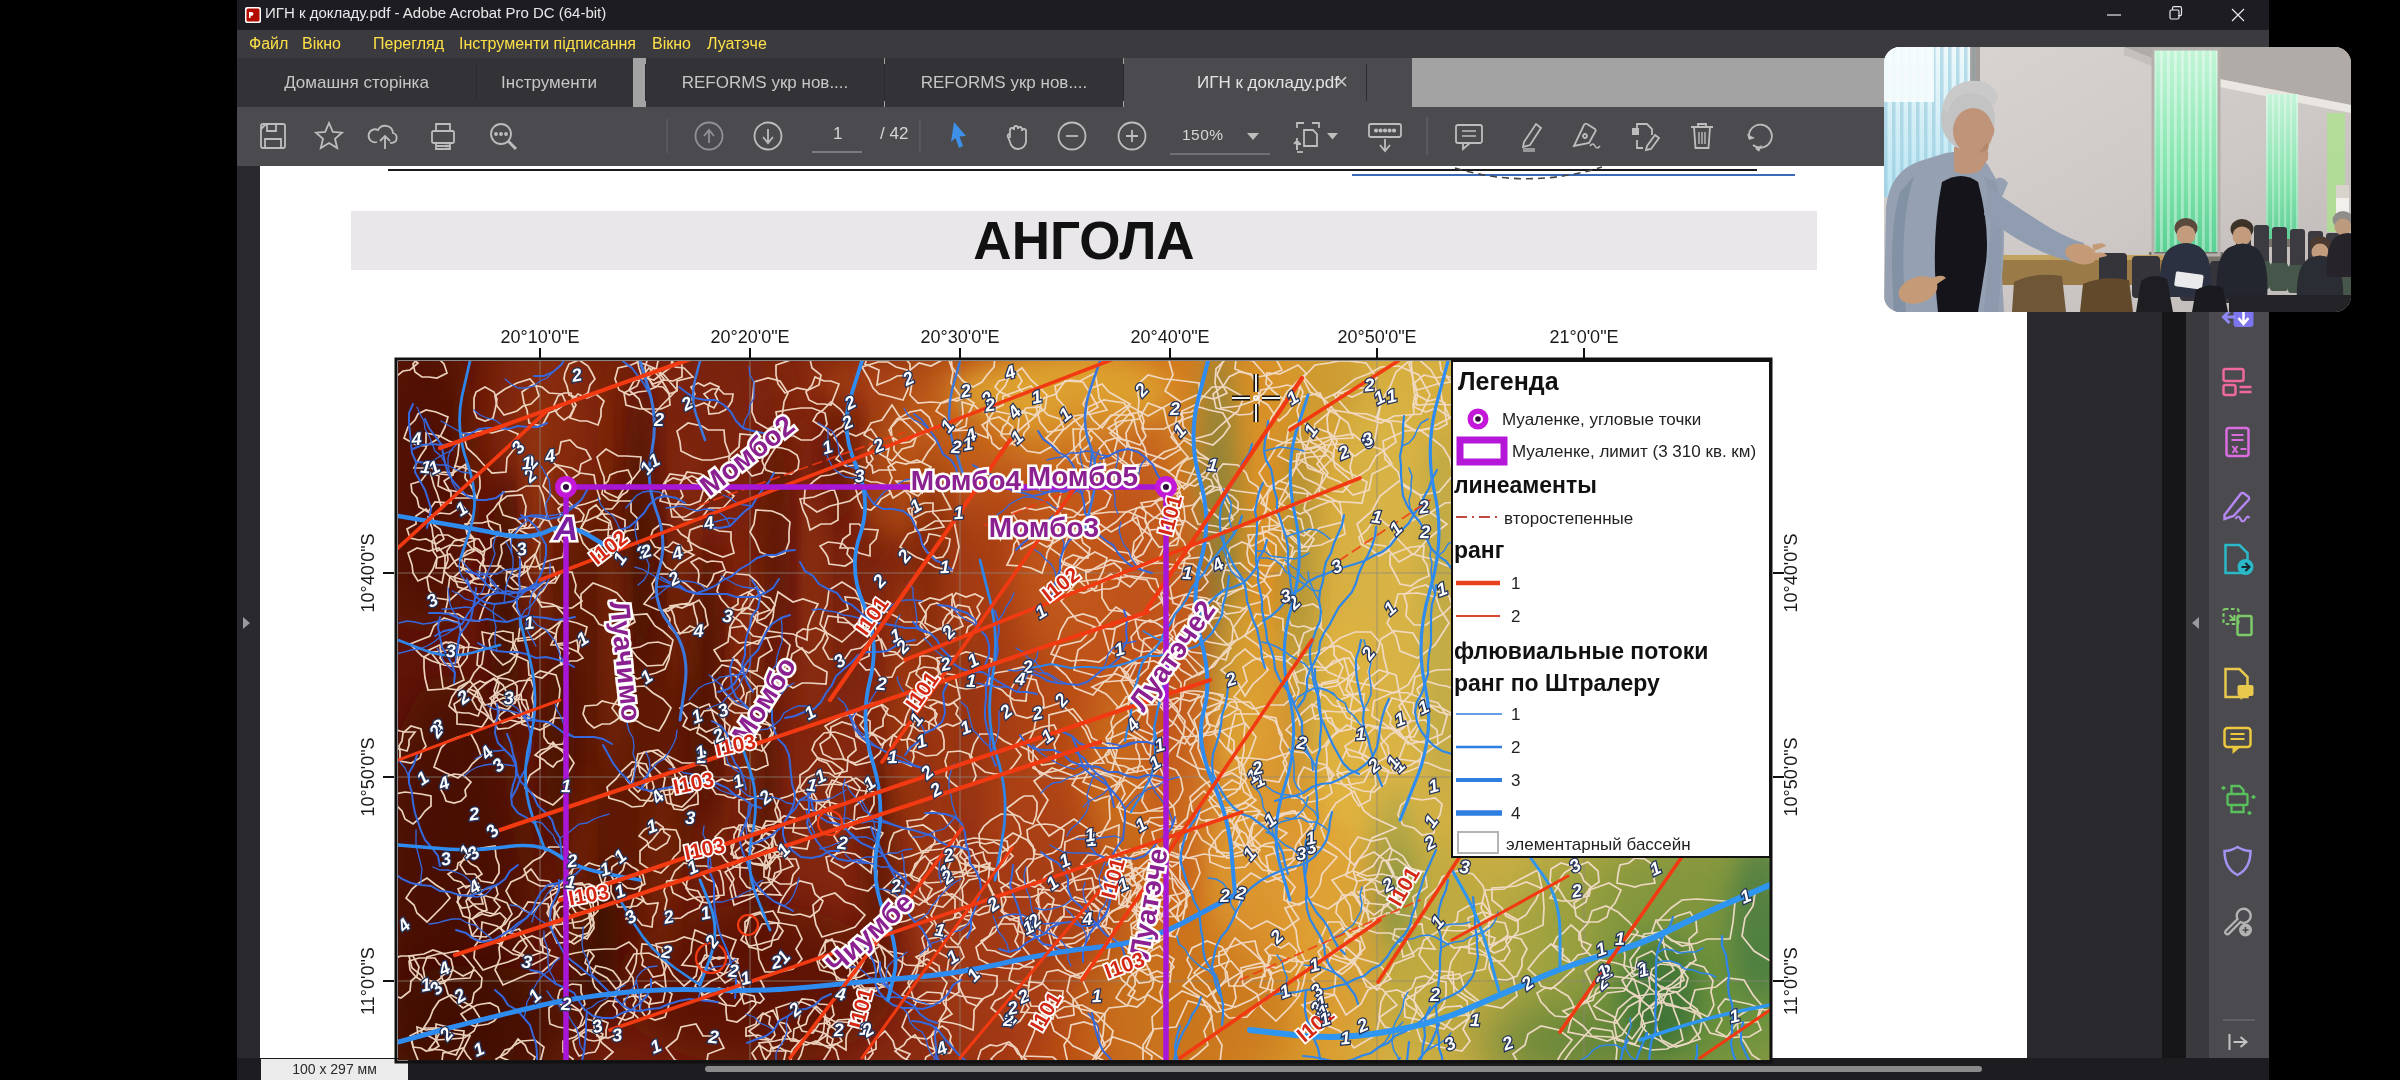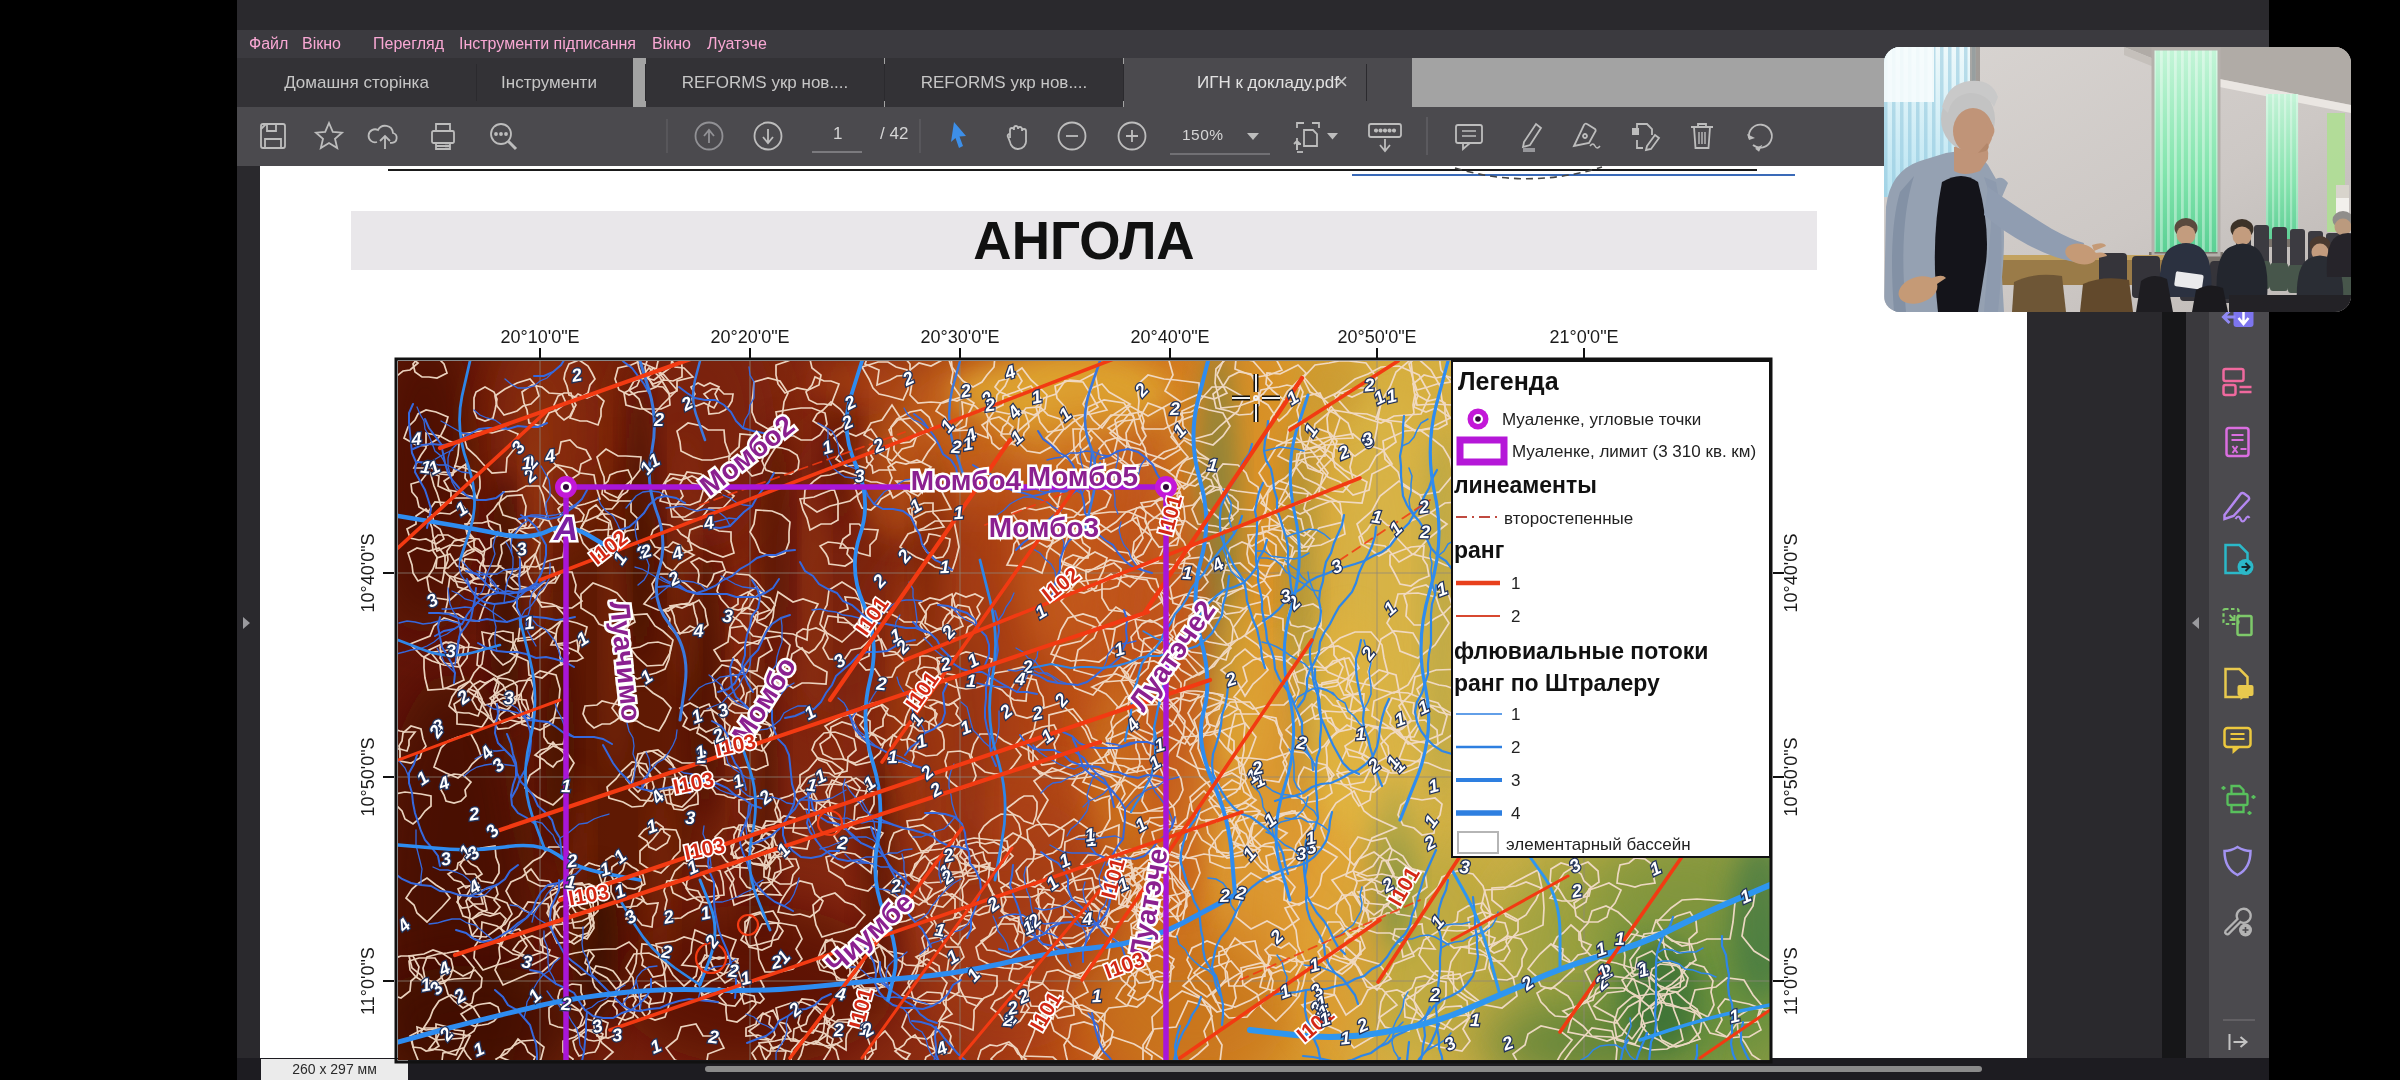--- a/index.html
+++ b/index.html
@@ -1,33 +1,47 @@
 <!DOCTYPE html>
 <html><head><meta charset="utf-8"><style>
 *{margin:0;padding:0;box-sizing:border-box}
 html,body{width:2400px;height:1080px;background:#000;overflow:hidden;
  font-family:"Liberation Sans",sans-serif}
 .abs{position:absolute}
 #win{position:absolute;left:237px;top:0;width:2032px;height:1080px;background:#2a292d}
 #titlebar{position:absolute;left:0;top:0;width:2032px;height:30px;background:#1d1c22;color:#e8e8e8;font-size:15px}
-#menubar{position:absolute;left:0;top:30px;width:2032px;height:28px;background:#3b3a3f;color:#f9a8d4;font-size:16px}
+#menubar{position:absolute;left:0;top:30px;width:2032px;height:28px;background:#3b3a3f;color:#fde047;font-size:16px}
 #tabbar{position:absolute;left:0;top:58px;width:2032px;height:49px;background:#a3a3a3}
 .tab{position:absolute;top:0;height:49px;background:#333236;color:#c6c6c6;font-size:17px;text-align:center;line-height:49px;overflow:hidden}
 #toolbar{position:absolute;left:0;top:107px;width:2032px;height:59px;background:#4b4a4e}
 #content{position:absolute;left:0;top:166px;width:2032px;height:892px;background:#2a292d}
 #page{position:absolute;left:23px;top:0;width:1767px;height:892px;background:#fff}
 #vscroll{position:absolute;left:1925px;top:0;width:24px;height:892px;background:#161618}
 #panelbar{position:absolute;left:1949px;top:0;width:23px;height:892px;background:#3a393d}
 #sidebar{position:absolute;left:1972px;top:0;width:60px;height:892px;background:#4b4a4e}
 #statusbar{position:absolute;left:0;top:1058px;width:2032px;height:22px;background:#1d1c21}
 .mi{position:absolute;top:0;height:28px;line-height:28px}
 svg text{font-family:"Liberation Sans",sans-serif}
 </style></head><body>
 <div id="win">
 
+<div id="titlebar">
+<svg class="abs" style="left:8px;top:7px" width="16" height="16" viewBox="0 0 16 16">
+        <rect x="0" y="0" width="16" height="16" rx="2" fill="#fff"></rect>
+        <rect x="1.5" y="1.5" width="13" height="13" rx="1.5" fill="#b30b00"></rect>
+        <path d="M4 11 V5 h2.2 c1.4 0 2.2 .8 2.2 1.9 0 1.1 -.8 1.9 -2.2 1.9 H5.6 V11 Z" fill="#fff"></path>
+      </svg>
+<div class="abs" style="left:28px;top:4px">ИГН к докладу.pdf - Adobe Acrobat Pro DC (64-bit)</div>
+<svg class="abs" style="left:1860px;top:0" width="172" height="30" viewBox="0 0 172 30" fill="none" stroke="#e8e8e8" stroke-width="1.2">
+        <line x1="10" y1="15" x2="24" y2="15"></line>
+        <rect x="73" y="10" width="9" height="9" rx="1.5"></rect>
+        <path d="M75.5 10 v-1.8 a1.5 1.5 0 0 1 1.5 -1.5 h6 a1.5 1.5 0 0 1 1.5 1.5 v6 a1.5 1.5 0 0 1 -1.5 1.5 h-1.8"></path>
+        <path d="M135 9 l12 12 M147 9 l-12 12"></path>
+      </svg>
+</div>
 <div id="menubar">
 <div class="mi" style="left:12px">Файл</div>
 <div class="mi" style="left:65px">Вікно</div>
 <div class="mi" style="left:136px">Перегляд</div>
 <div class="mi" style="left:222px">Інструменти підписання</div>
 <div class="mi" style="left:415px">Вікно</div>
 <div class="mi" style="left:470px">Луатэче</div>
 </div>
 <div id="tabbar">
 <div class="tab" style="left:0px;width:239px">Домашня сторінка</div>
@@ -215,21 +229,21 @@
             <path d="M5,9 h6 M8,6 v6" stroke="#4b4a4e" stroke-width="1.6"></path>
           </g>
           <line x1="14" y1="854" x2="46" y2="854" stroke="#6a696d" stroke-width="1.5"></line>
           <g transform="translate(28.5,876)" stroke="#c3c3c3" stroke-width="2" fill="none">
             <path d="M-8,-8 v16 M-4,0 h12 M3,-5 l6,5 -6,5"></path>
           </g>
         </svg>
 </div>
 </div>
 <div id="statusbar">
-<div class="abs" style="left:24px;top:1px;width:147px;height:21px;background:#ebebeb;color:#2a2a2a;font-size:14px;text-align:center;line-height:21px">260 x 297 мм</div>
+<div class="abs" style="left:24px;top:1px;width:147px;height:21px;background:#ebebeb;color:#2a2a2a;font-size:14px;text-align:center;line-height:21px">100 x 297 мм</div>
 <div class="abs" style="left:468px;top:8px;width:1277px;height:6px;background:#8a8a8a;border-radius:3px"></div>
 </div>
 </div>
 <svg class="abs" style="left:237px;top:0" width="2032" height="1080" viewBox="237 0 2032 1080">
 <line x1="388" y1="170" x2="1757" y2="170" stroke="#1a1a1a" stroke-width="2.2"></line>
 <line x1="1352" y1="175" x2="1795" y2="175" stroke="#3a6ab8" stroke-width="2.2"></line>
 <path d="M1455,168 Q1528,190 1602,167" fill="none" stroke="#444" stroke-width="1.6" stroke-dasharray="7 5"></path>
 <rect x="351" y="211" width="1466" height="59" fill="#e9e7ea"></rect>
 <text x="1084" y="259" text-anchor="middle" style="font-size:53px;font-weight:700" fill="#111">АНГОЛА</text>
 <text x="540" y="343" text-anchor="middle" style="font-size:18px" fill="#1a1a1a">20°10'0"E</text>

